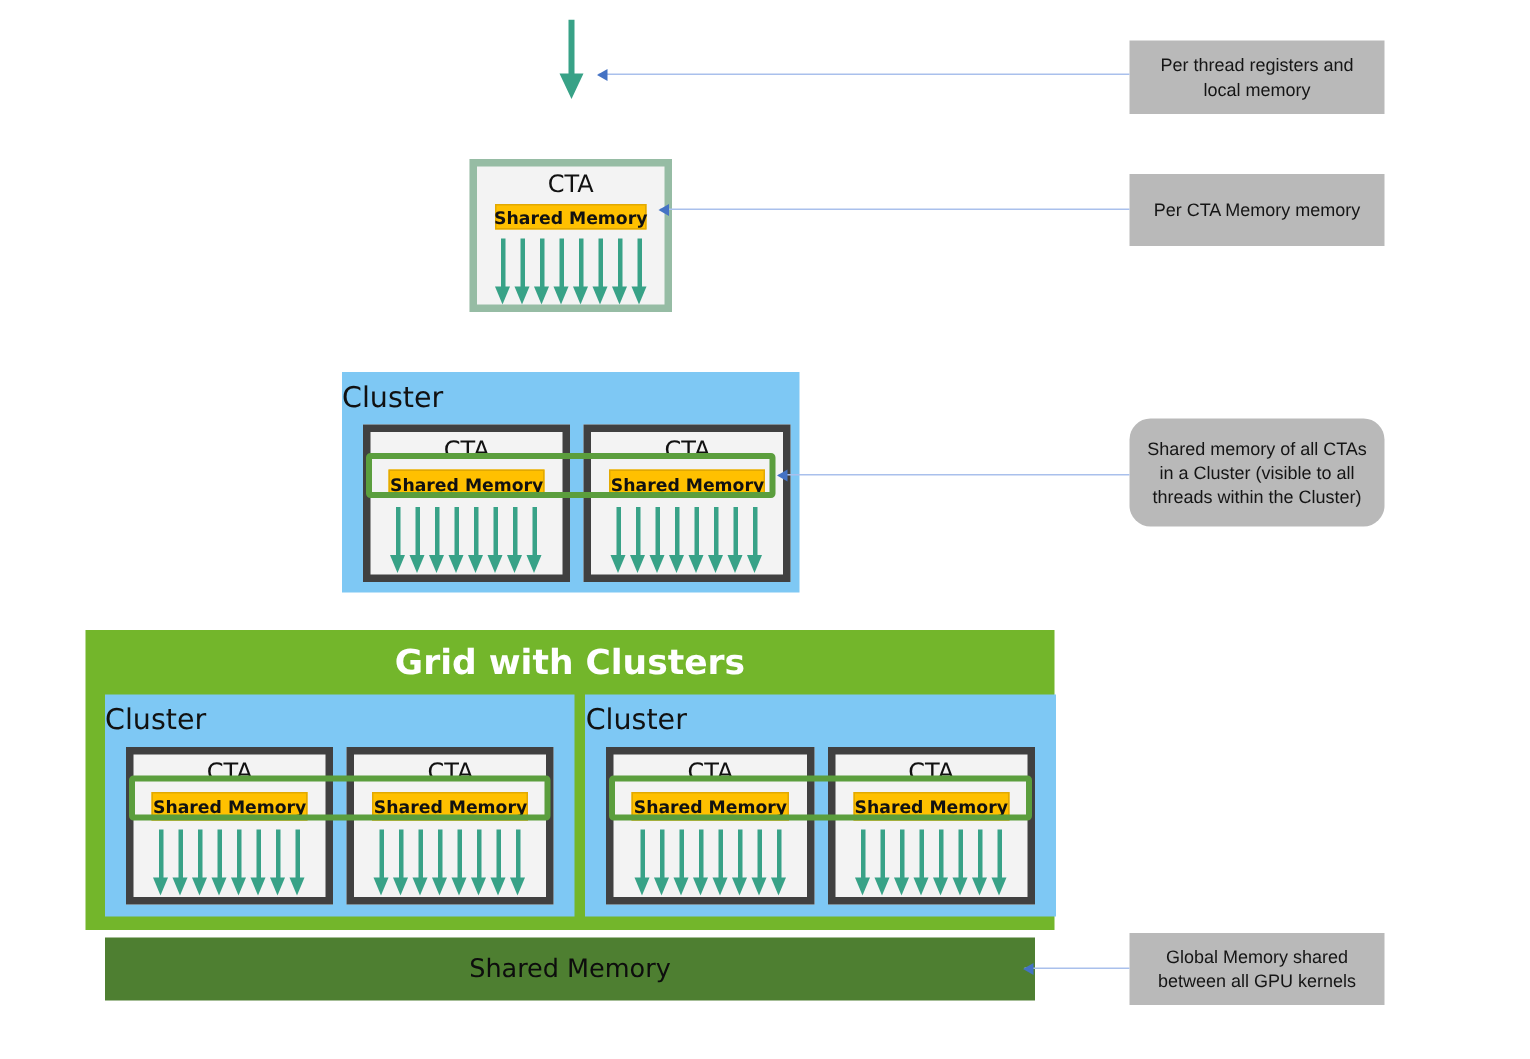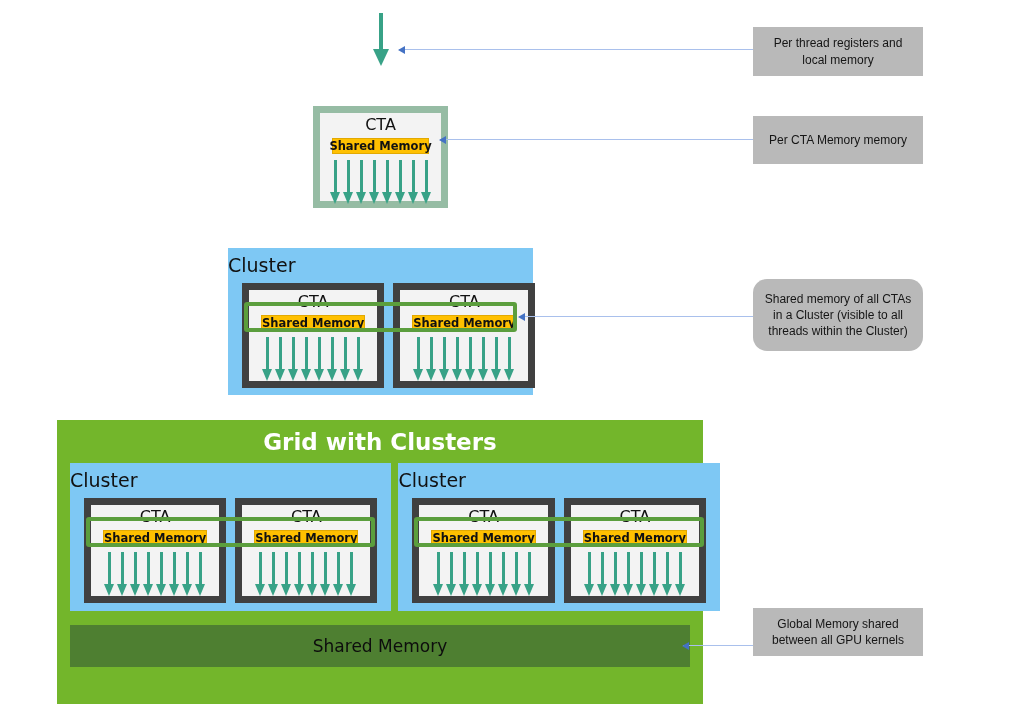--- a/index.html
+++ b/index.html
@@ -18,24 +18,24 @@
   .c3{left:519px;top:316px;width:234px;}
   .c4{left:683px;top:645px;width:70px;}
 
   
   .callout{position:absolute;left:753px;width:170px;z-index:5;background:var(--callout-gray,#B9B9B9);
     display:flex;align-items:center;justify-content:center;box-sizing:border-box;padding:4px 8px;}
   .callout-text{font-size:12px;font-weight:400;color:#151515;text-align:center;line-height:1.35;}
   .co1{top:27px;min-height:49px;}
   .co2{top:116px;min-height:48px;}
   .co3{top:279px;min-height:72px;border-radius:14px;}
-  .co4{top:608px;min-height:48px;justify-content:center;}
-
-  
-  .cta{box-sizing:border-box;background:var(--cta-bg,#F3F3F3);border:7px solid #404040;
+  .co4{top:622px;min-height:48px;justify-content:center;}
+
+  
+  .cta{box-sizing:border-box;background:var(--cta-bg,#F3F3F3);border:5px solid #404040;
     display:flex;flex-direction:column;align-items:stretch;font-family:"DejaVu Sans",sans-serif;}
   .cta-abs{position:absolute;left:313px;top:106px;width:135px;height:102px;border-color:#96BCA4;}
   .cta-title{text-align:center;font-size:16px;line-height:20px;margin-top:2px;color:#111;}
   .shm{margin:3px 12px 0 12px;height:19px;box-sizing:border-box;background:var(--shared-yellow,#FFC000);
     border:1px solid #e2a902;display:flex;align-items:center;justify-content:center;
     font-size:11.5px;font-weight:700;color:#111;white-space:nowrap;}
   .arrows{display:flex;justify-content:center;gap:2px;margin-top:6px;}
   .t-arrow{position:relative;width:11px;height:44px;display:inline-block;}
   .t-arrow::before{content:"";position:absolute;left:4px;top:0;width:3px;height:33px;background:var(--arrow-teal,#38A287);}
   .t-arrow::after{content:"";position:absolute;left:0;top:32px;width:0;height:0;
@@ -46,21 +46,21 @@
   .cluster{position:relative;box-sizing:border-box;background:var(--cluster-blue,#7EC8F4);
     font-family:"DejaVu Sans",sans-serif;}
   .cluster-abs{position:absolute;left:228px;top:248px;width:305px;height:147px;z-index:1;}
   .cluster-title{text-align:left;font-size:19px;line-height:26px;margin:4px 0 5px 0;color:#111;}
   .cta-row{display:flex;gap:9px;padding:0 14px;}
   .cta-row .cta{flex:1;height:105px;}
   .shm-outline{position:absolute;left:16px;right:16px;top:54px;height:30px;box-sizing:border-box;
     border:4px solid var(--outline-green,#5B9E3D);border-radius:3px;z-index:3;pointer-events:none;}
 
   
-  .grid{position:absolute;left:57px;top:420px;width:646px;height:284px;box-sizing:border-box;
+  .grid{position:absolute;left:57px;top:420px;width:646px;height:200px;box-sizing:border-box;
     background:var(--grid-green,#73B62B);z-index:1;font-family:"DejaVu Sans",sans-serif;}
   .grid-title{text-align:center;color:#fff;font-size:23px;font-weight:bold;line-height:28px;margin-top:8px;}
   .cluster-row{display:flex;gap:7px;padding:0 13px;margin-top:7px;}
   .cluster-row .cluster{flex:1;height:148px;}
   .global-mem{margin:14px 13px 0 13px;height:42px;background:var(--global-green,#4E7F31);
     display:flex;align-items:center;justify-content:center;font-size:17px;color:#0d0d0d;}
 </style>
 </head>
 <body>
 

